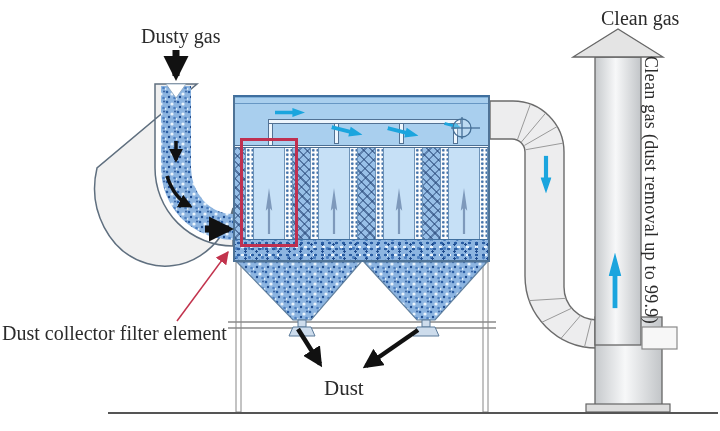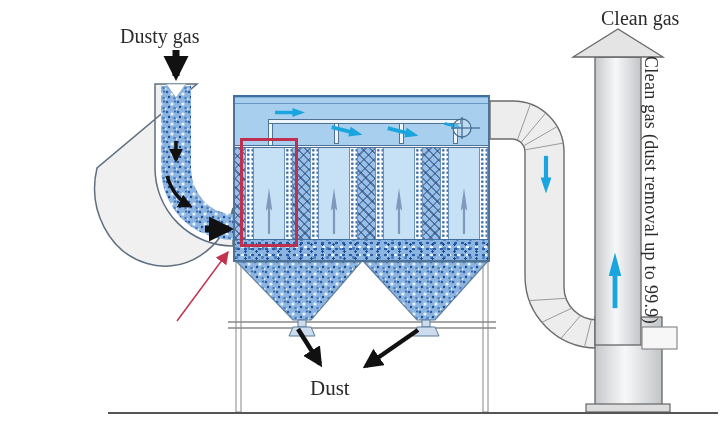--- a/index.html
+++ b/index.html
@@ -37,25 +37,25 @@
       background-size:7px 6px,9px 8px,11px 7px,13px 9px;
       background-position:0 0,3px 3px,5px 1px,8px 4px;}
   
   .redrect{position:absolute;left:240px;top:138px;width:58px;height:109px;z-index:5;
            border:3px solid #bf3050;box-sizing:border-box;background:transparent;}
   
   .carrow{position:absolute;background:#1ba5de;z-index:3;
       clip-path:polygon(0 34%, 58% 34%, 58% 8%, 100% 50%, 58% 92%, 58% 66%, 0 66%);}
   
   .lbl{position:absolute;z-index:6;white-space:nowrap;}
-  .lbl-dustygas{left:120px;top:25px;font-size:20px;}
+  .lbl-dustygas{left:141px;top:25px;font-size:20px;}
   .lbl-cleangas{left:601px;top:7px;font-size:20px;}
   .lbl-side{left:640px;top:56px;font-size:18px;writing-mode:vertical-rl;letter-spacing:.3px;}
   .lbl-callout{left:2px;top:322px;font-size:20px;}
-  .lbl-dust{left:310px;top:376px;font-size:21px;}
+  .lbl-dust{left:324px;top:376px;font-size:21px;}
 </style>
 </head>
 <body>
 
 <div class="canvas">
 
   <svg id="svg-bottom" width="720" height="431" viewBox="0 0 720 431">
     <defs>
       <pattern id="spk" width="11" height="10" patternUnits="userSpaceOnUse">
         <rect width="11" height="10" fill="#8db5e1"></rect>
@@ -200,15 +200,16 @@
       <line x1="451" y1="128" x2="480" y2="128"></line>
       <line x1="462" y1="117" x2="462" y2="139"></line>
     </g>
   </svg>
 
   <div class="redrect"></div>
 
   <div class="lbl lbl-dustygas">Dusty gas</div>
   <div class="lbl lbl-cleangas">Clean gas</div>
   <div class="lbl lbl-side">Clean gas (dust removal up to 99.9)</div>
+  <div class="lbl lbl-callout">Dust collector filter element</div>
   <div class="lbl lbl-dust">Dust</div>
 
 </div>
 
 </body></html>

